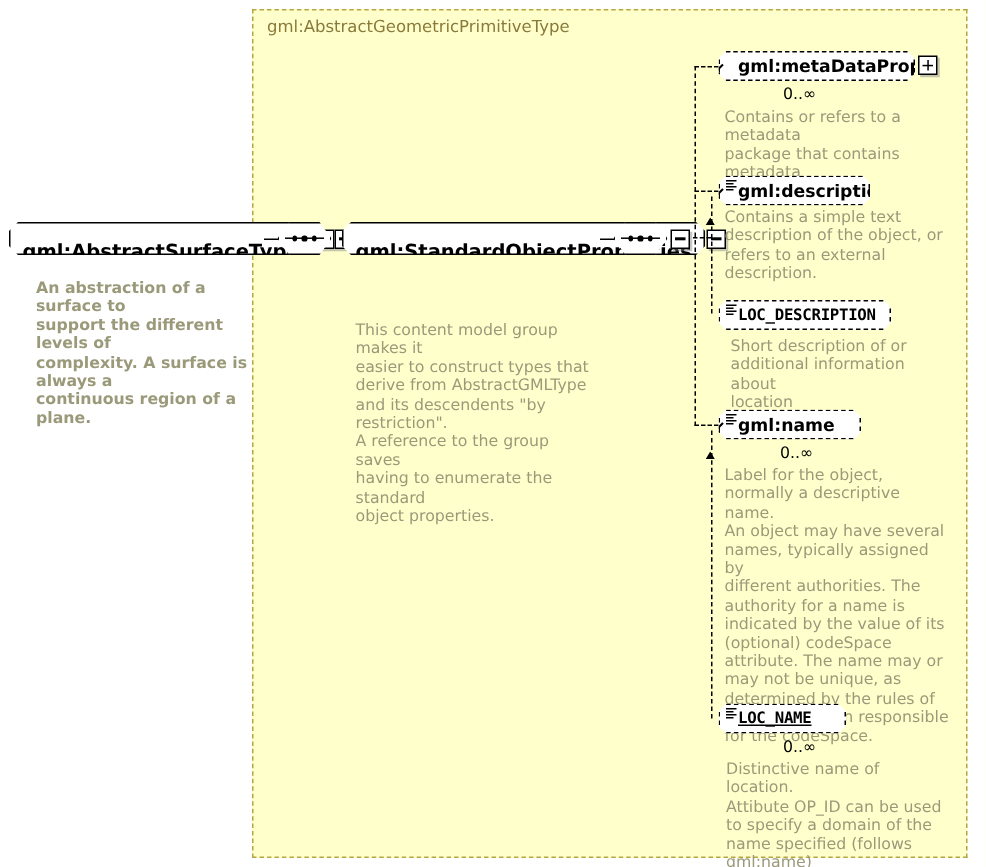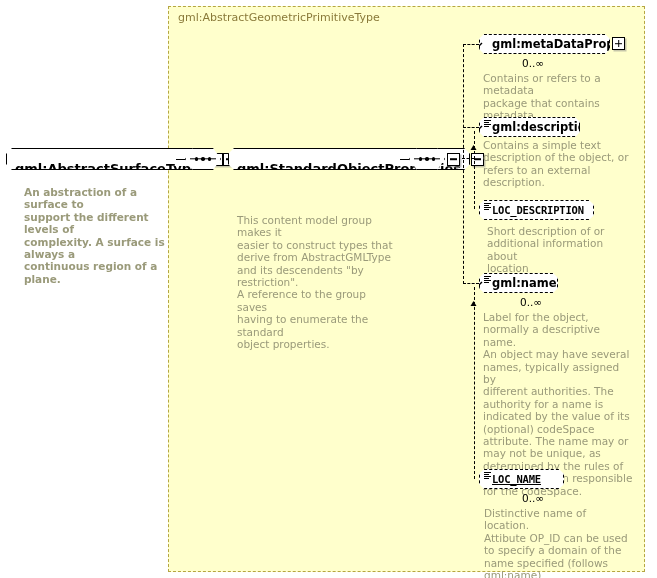--- a/index.html
+++ b/index.html
@@ -361,21 +361,21 @@
       <i></i>
       <i></i>
       <i></i>
   </span>
   <span class="elem-label mono">LOC_DESCRIPTION</span>
 </div>
 <div class="doc" style="left:487px; top:225px; width:148px;">Short description of or
 additional information about
 location</div>
 
-<div class="elembox" style="left:479px; top:273px; width:79px;">
+<div class="elembox" style="left:479px; top:273px; width:95px;">
   <span class="lines-icon">
     <i></i>
       <i></i>
       <i></i>
       <i></i>
   </span>
   <span class="ref-arrow">
     <svg width="9" height="9" viewBox="0 0 9 9">
       <path d="M8 1 L2 7 M2 7 L2 3 M2 7 L6 7" stroke="#000" stroke-width="1.4" fill="none"></path>
     </svg>

